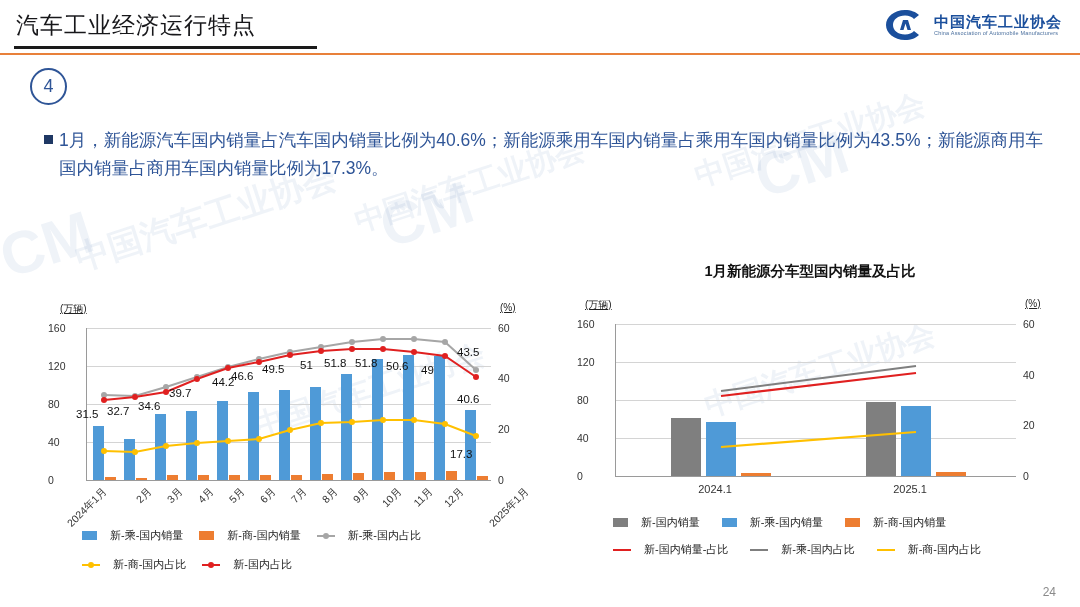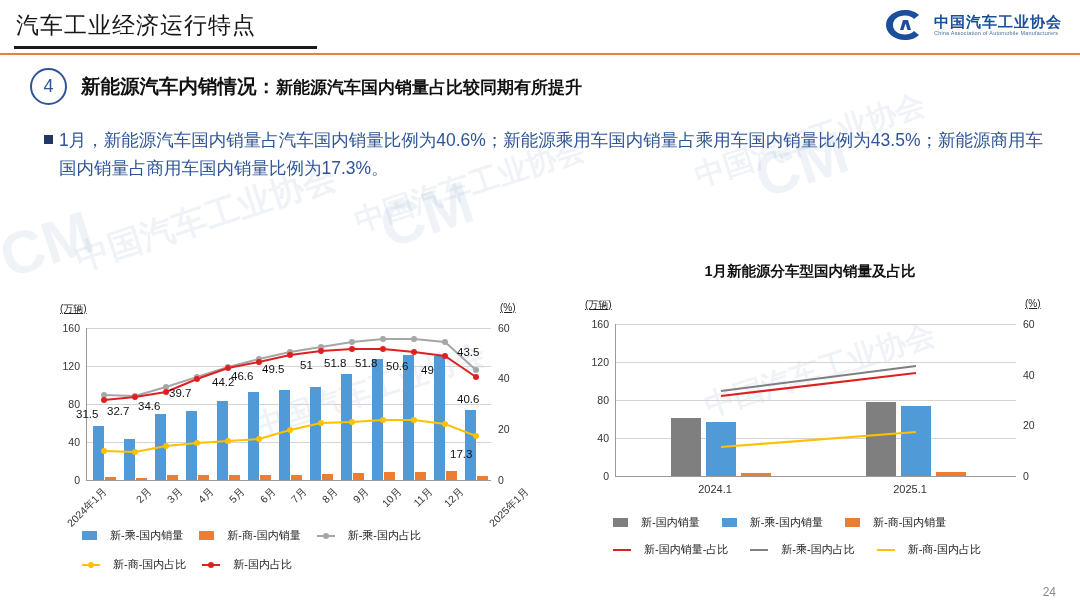--- a/index.html
+++ b/index.html
@@ -151,21 +151,21 @@
   .gridline {
     position: absolute;
     left: 0;
     height: 1px;
     background: #d4d4d4;
   }
   .ytick {
     position: absolute;
     font-size: 10.5px;
     color: #333;
-    text-align: right;
+    text-align: left;
   }
   .ytick-r {
     position: absolute;
     font-size: 10.5px;
     color: #333;
     text-align: left;
   }
   .bar {
     position: absolute;
     bottom: 0;
@@ -240,23 +240,20 @@
     </div>
     <div class="logo-text">
       <div class="cn">中国汽车工业协会</div>
       <div class="en">China Association of Automobile Manufacturers</div>
     </div>
   </div>
 </div>
 
 <div class="sec">
   <div class="sec-num">4</div>
-  <div class="sec-title">
-    <span>新能源汽车内销情况：</span><span class="sub">新能源汽车国内销量占比较同期有所提升</span>
-  </div>
 </div>
 
 <div class="bullet-wrap">
   <div class="bullet-sq"></div>
   <div class="bullet-text">1月，新能源汽车国内销量占汽车国内销量比例为40.6%；新能源乘用车国内销量占乘用车国内销量比例为43.5%；新能源商用车国内销量占商用车国内销量比例为17.3%。</div>
 </div>
 
 <div class="wm" style="left:70px; top:195px;">中国汽车工业协会</div>
 <div class="wm wm2" style="left:350px; top:165px;">中国汽车工业协会</div>
 <div class="wm wm2" style="left:690px; top:120px;">中国汽车工业协会</div>

